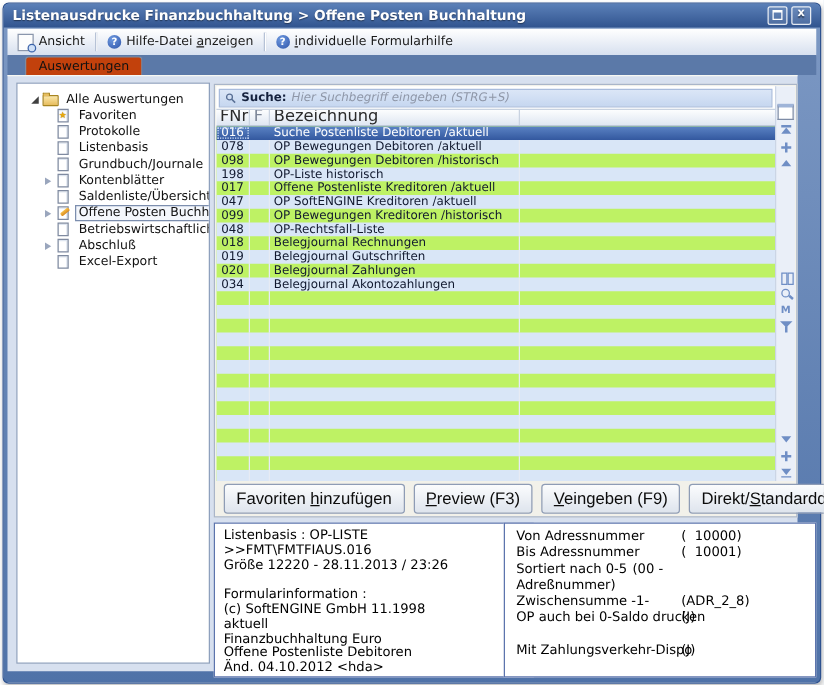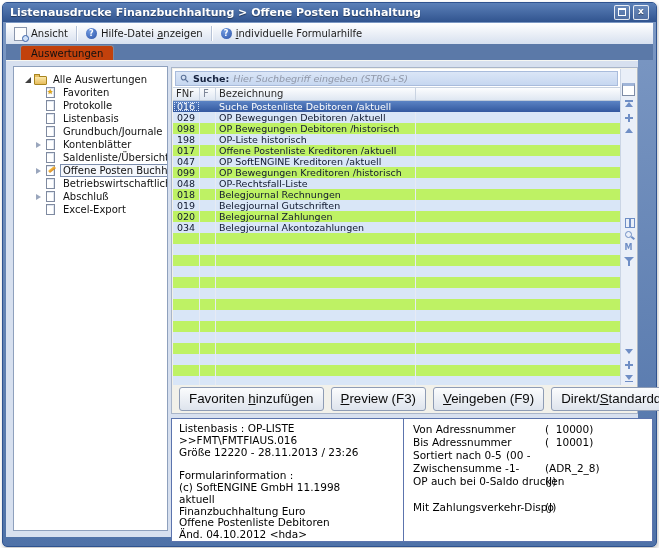--- a/index.html
+++ b/index.html
@@ -46,21 +46,21 @@
   .tree-item.selected .tree-label{border-color:#7c8eae;background:#f4f7fc;}
   
   .main-panel{position:absolute;left:165px;top:6px;width:465px;height:345px;background:#f2f1ea;border:1px solid #a9b5c9;}
   .grid-area{position:absolute;left:1px;right:1px;top:1px;bottom:28px;display:flex;background:#fff;}
   .grid-left{flex:1;display:flex;flex-direction:column;overflow:hidden;}
   .searchbar{height:13px;margin:2px 2px 1px;background:linear-gradient(#dbe6f7,#c6d7f0);border:1px solid #a9bcdc;
              display:flex;align-items:center;gap:4px;padding:0 4px;font-size:9.5px;}
   .searchbar .lbl{font-weight:bold;color:#15213d;}
   .searchbar .ph{font-style:italic;color:#8f97a8;}
   .gheader{display:flex;height:12px;background:linear-gradient(#fcfdfe,#dfe7f2);border-top:1px solid #c8d2e0;border-bottom:1px solid #bdc9da;
-           font-size:10px;color:#2a2a2a;}
+           font-size:13px;color:#2a2a2a;}
   .gheader .hc{border-right:1px solid #c9d3e1;padding:0 3px;line-height:12px;overflow:hidden;}
   .hc.c1{width:20px;}.hc.c2{width:9px;color:#7c8698;}.hc.c3{width:193px;}.hc.c4{flex:1;border-right:none;}
   .grid-rows{flex:1;overflow:hidden;background:#bef264;}
   .grow{display:flex;height:11px;font-size:9.5px;color:#10182e;line-height:11px;}
   .grow .gc{border-right:1px solid #e6ebf4;padding:0 3px;overflow:hidden;white-space:nowrap;}
   .gc.c1{width:20px;text-align:center;}.gc.c2{width:9px;}.gc.c3{width:193px;}.gc.c4{flex:1;border-right:none;}
   .grow.alt{background:#d9e6f7;}
   .grow.sel{background:linear-gradient(#5b83c4,#33589f);color:#fff;}
   .grow.sel .gc{border-right-color:transparent;}
   .grow.sel .c1{outline:1px dotted #d5e3fb;outline-offset:-2px;}
@@ -219,21 +219,21 @@
             <span class="hc c4"></span>
           </div>
           <div class="grid-rows" id="grid-rows">
               <div class="grow sel">
                 <span class="gc c1">016</span>
                 <span class="gc c2"></span>
                 <span class="gc c3">Suche Postenliste Debitoren /aktuell</span>
                 <span class="gc c4"></span>
               </div>
               <div class="grow alt">
-                <span class="gc c1">029</span>
+                <span class="gc c1">078</span>
                 <span class="gc c2"></span>
                 <span class="gc c3">OP Bewegungen Debitoren /aktuell</span>
                 <span class="gc c4"></span>
               </div>
               <div class="grow">
                 <span class="gc c1">098</span>
                 <span class="gc c2"></span>
                 <span class="gc c3">OP Bewegungen Debitoren /historisch</span>
                 <span class="gc c4"></span>
               </div>
@@ -419,20 +419,21 @@
         <span class="sb-thumb"></span>
         <span class="sb-btn sb-dn"></span>
       </div>
     </div>
 
     <div class="info info-right">
       <div id="info-right-rows">
           <div class="ir-row"><span>Von Adressnummer</span><span class="ir-val">(  10000)</span></div>
           <div class="ir-row"><span>Bis Adressnummer</span><span class="ir-val">(  10001)</span></div>
           <div class="ir-row"><span>Sortiert nach 0-5</span><span class="ir-mid">(00 -</span></div>
+          <div class="ir-row"><span>Adreßnummer)</span></div>
           <div class="ir-row"><span>Zwischensumme -1-</span><span class="ir-val">(ADR_2_8)</span></div>
           <div class="ir-row"><span>OP auch bei 0-Saldo drucken</span><span class="ir-val">(J)</span></div>
           <div class="ir-row"><span></span></div>
           <div class="ir-row"><span>Mit Zahlungsverkehr-Dispo</span><span class="ir-val">(J)</span></div>
         </div>
     </div>
 
   </div>
 </div>
 

